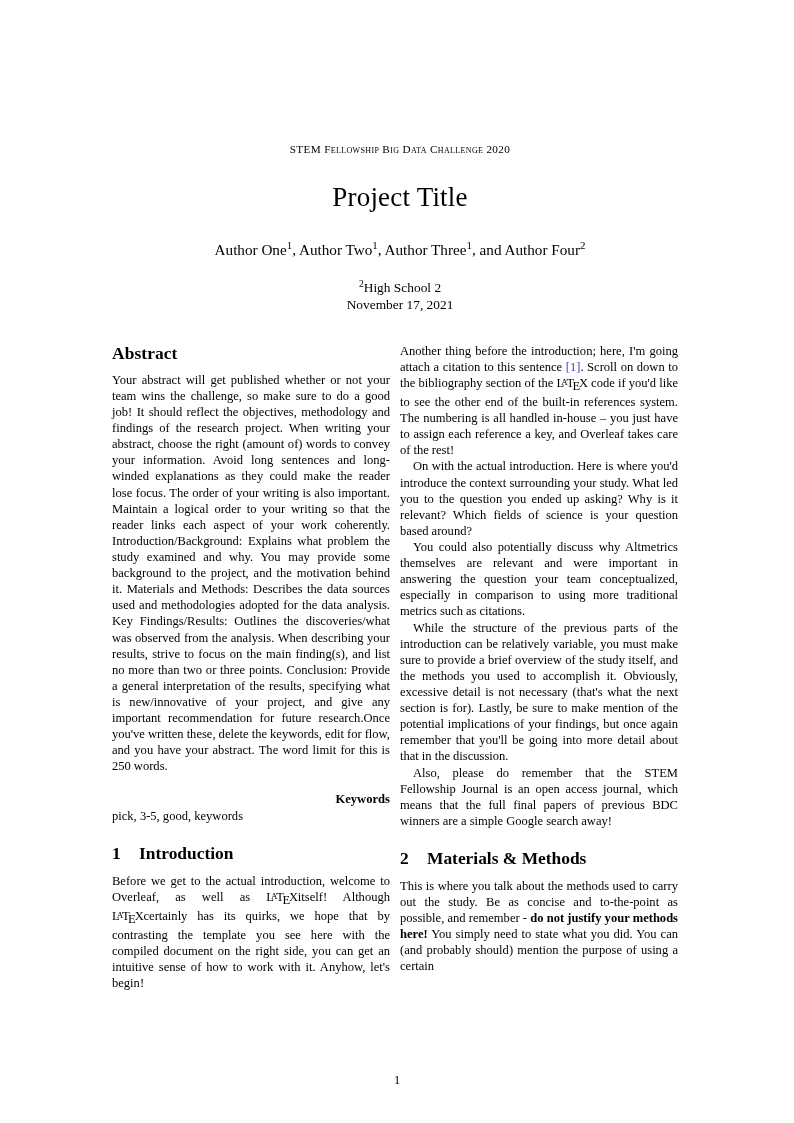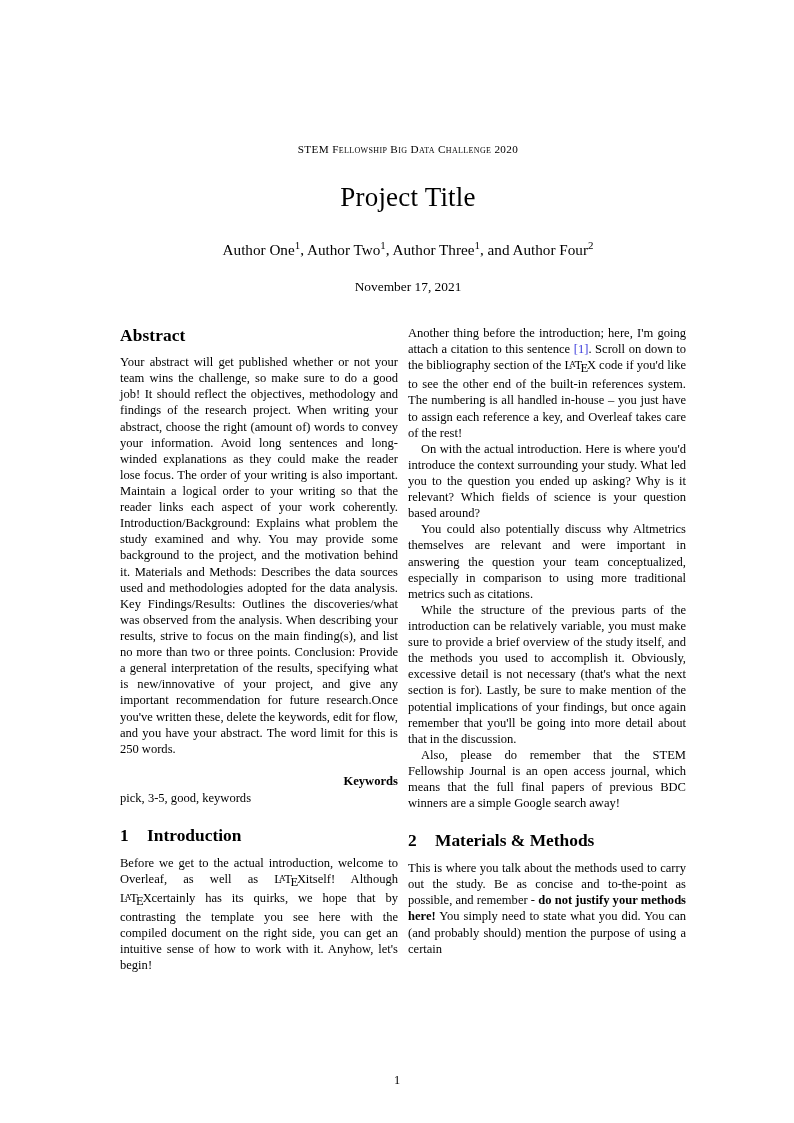--- a/index.html
+++ b/index.html
@@ -16,21 +16,21 @@
     position: relative;
     width: 794px;
     height: 1123px;
     margin: 0 auto;
     background: #ffffff;
     overflow: hidden;
     box-sizing: border-box;
   }
   .content {
     position: absolute;
-    left: 120px;
+    left: 112px;
     top: 0;
     width: 576px;
   }
 
   
   .runninghead {
     text-align: center;
     font-size: 11.2px;
     font-variant: small-caps;
     letter-spacing: 0.35px;
@@ -171,20 +171,21 @@
 
     <div class="runninghead">STEM Fellowship Big Data Challenge 2020</div>
 
     <h1 class="doc-title">Project Title</h1>
 
     <div class="authors">
       <span>Author One</span><sup>1</sup><span>, </span><span>Author Two</span><sup>1</sup><span>, </span><span>Author Three</span><sup>1</sup><span>, and </span><span>Author Four</span><sup>2</sup>
     </div>
 
     <div class="affiliations">
+      <span class="affil"><sup>2</sup><span>High School 2</span></span>
     </div>
 
     <div class="docdate">November 17, 2021</div>
 
     <div class="columns">
 
       <div class="col">
 
         <h2 class="section-head">Abstract</h2>
 

